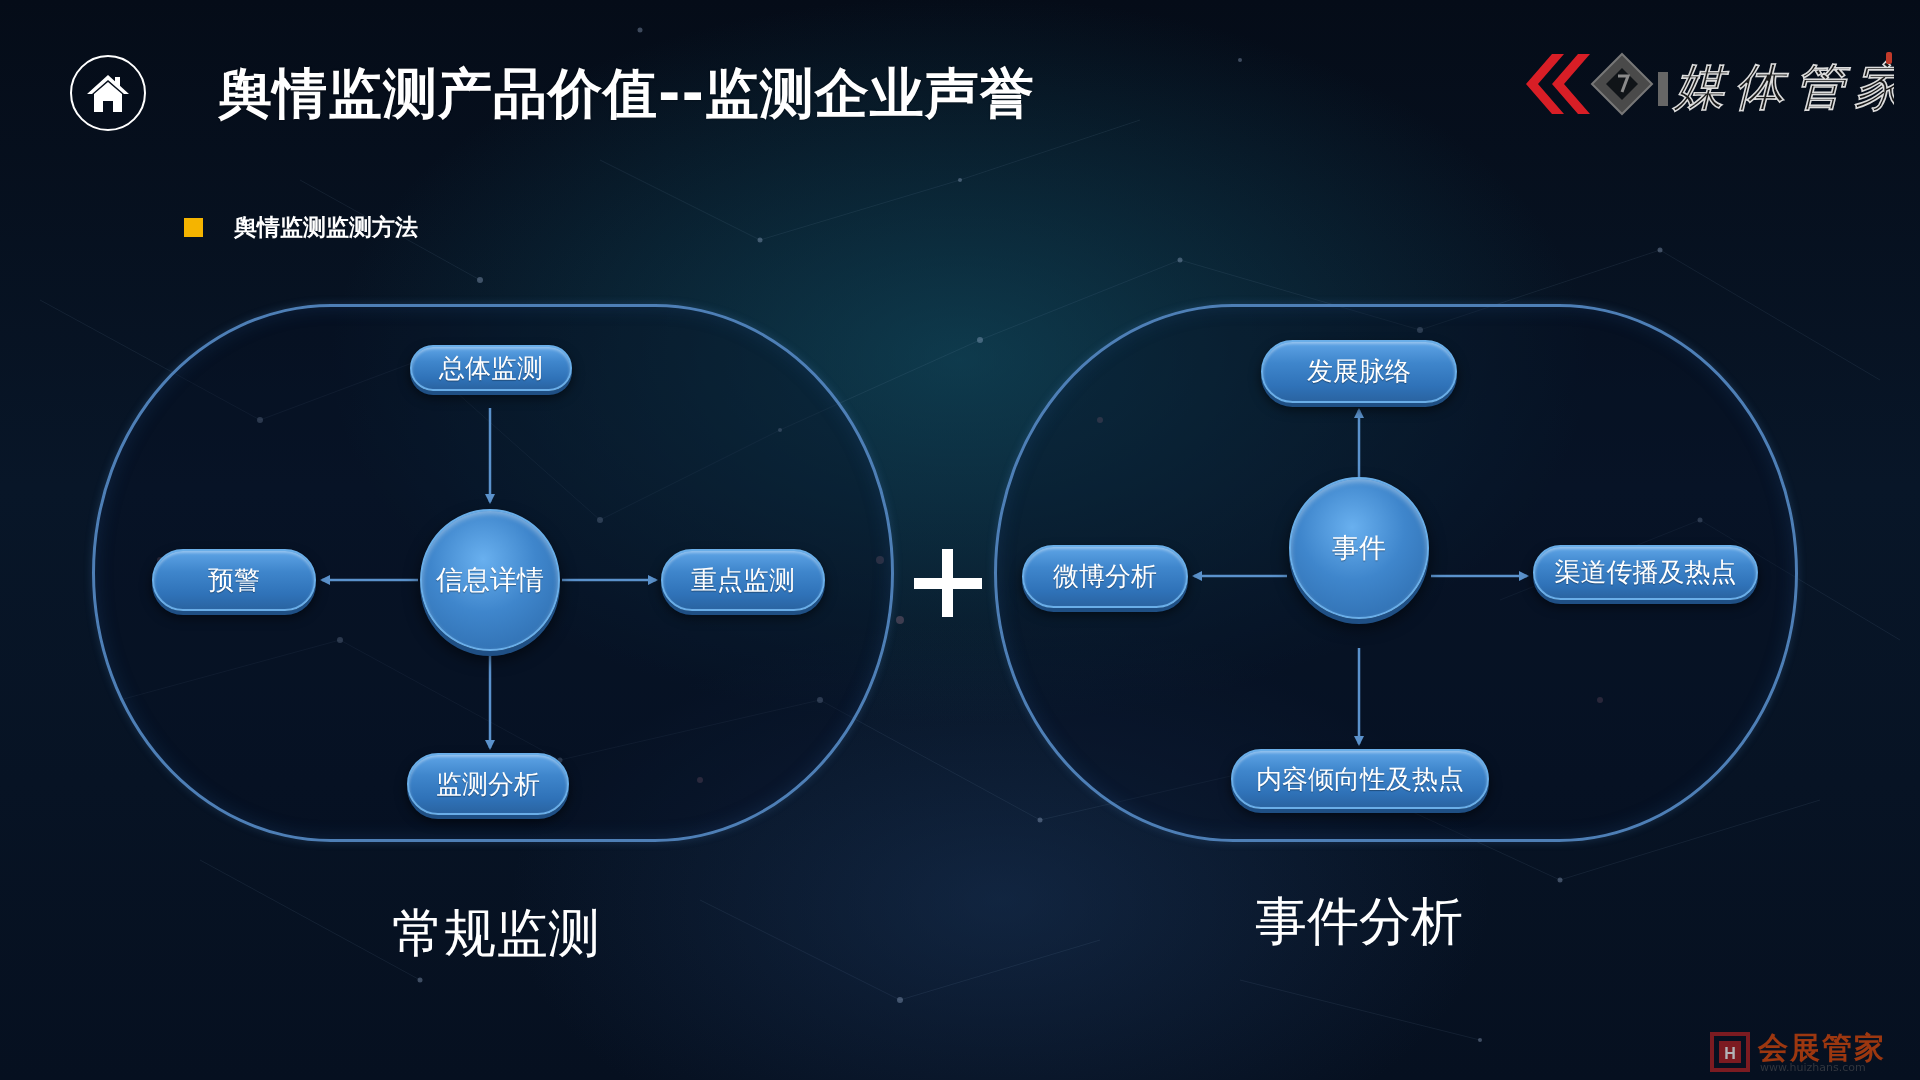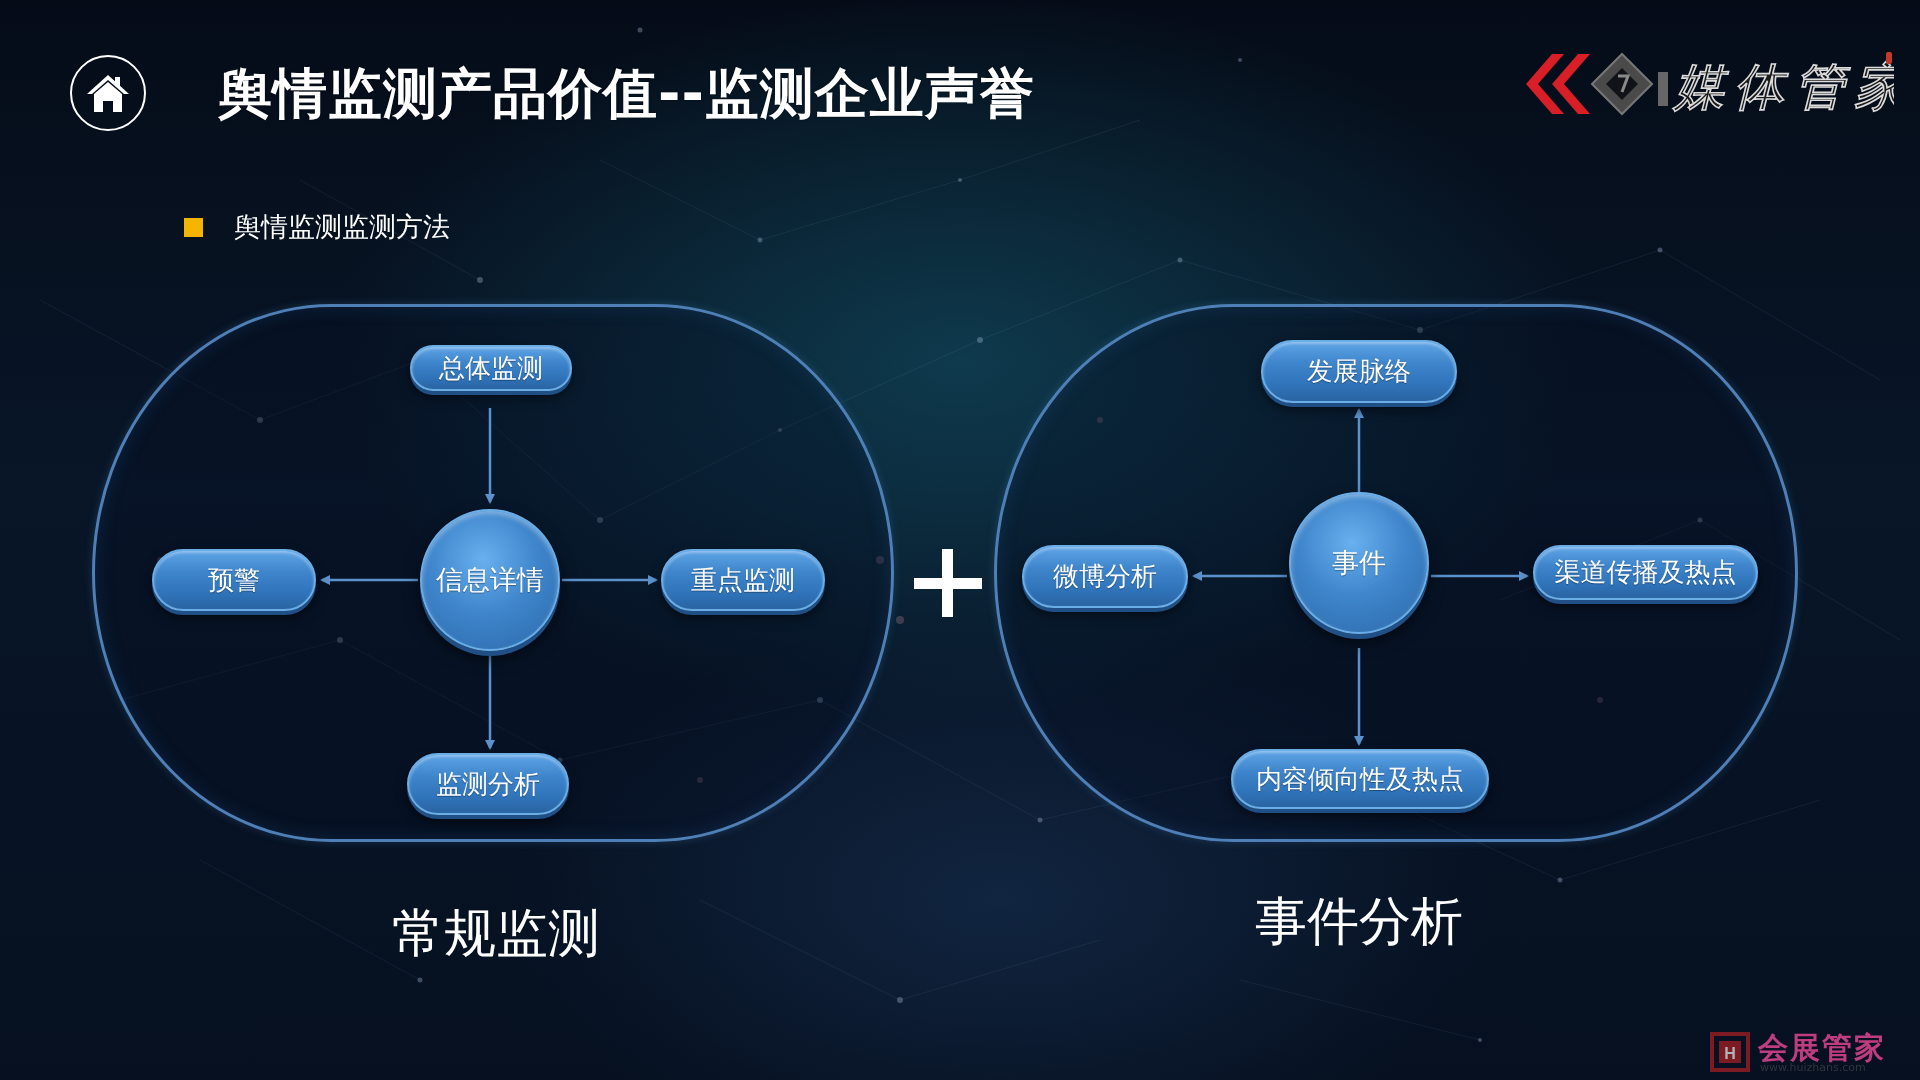--- a/index.html
+++ b/index.html
@@ -24,21 +24,21 @@
   }
   .title {
     position:absolute; left:170px; top:60px; font-size:54px; font-weight:bold;
     letter-spacing:1px; white-space:nowrap; line-height:68px;
     text-shadow: 0 0 2px rgba(0,0,0,0.6);
     margin-left: 48px;
   }
   .logo { position:absolute; left:1522px; top:48px; width:372px; height:72px; }
   .bullet { position:absolute; left:184px; top:218px; width:19px; height:19px; background:#f5b400; }
   .subtitle {
-    position:absolute; left:234px; top:205px; font-size:27px; font-weight:normal; white-space:nowrap;
+    position:absolute; left:234px; top:205px; font-size:23px; font-weight:bold; white-space:nowrap;
     line-height:44px;
   }
 
   
   .cluster {
     position:absolute; top:304px; height:538px; box-sizing:border-box;
     border:3px solid #4e7fb6; border-radius:240px / 270px;
     background: rgba(5,15,35,0.35);
     box-shadow: 0 0 8px rgba(80,140,200,0.25), inset 0 0 18px rgba(40,90,150,0.25);
   }
@@ -64,21 +64,21 @@
 
   .plus { position:absolute; left:914px; top:549px; width:68px; height:68px; }
   .plus .h { position:absolute; left:0; top:29px; width:68px; height:11px; background:#fff; }
   .plus .v { position:absolute; left:28px; top:0; width:11px; height:68px; background:#fff; }
 
   .cluster-label {
     position:absolute; top:888px; font-size:52px; white-space:nowrap; line-height:66px;
     transform:translateX(-50%);
   }
   .watermark { position:absolute; left:1710px; top:1028px; width:190px; height:46px; opacity:0.8; }
-  .wm-text { position:absolute; left:48px; top:0px; font-size:30px; color:#ec4899; font-weight:bold; letter-spacing:2px; white-space:nowrap; }
+  .wm-text { position:absolute; left:48px; top:0px; font-size:30px; color:#c2410c; font-weight:bold; letter-spacing:2px; white-space:nowrap; }
   .wm-url { position:absolute; left:50px; top:33px; font-size:11px; color:#3c3f46; white-space:nowrap; }
 </style>
 </head>
 <body>
 
 <svg id="network" viewBox="0 0 1920 1080">
   <g stroke="rgba(140,170,200,0.10)" stroke-width="1">
     <line x1="40" y1="300" x2="260" y2="420"></line>
       <line x1="260" y1="420" x2="420" y2="360"></line>
     <line x1="420" y1="360" x2="600" y2="520"></line>
@@ -198,21 +198,21 @@
 <div class="node-pill" style="left:152px; top:549px; width:164px; height:62px;">预警</div>
 <div class="node-pill" style="left:661px; top:549px; width:164px; height:62px;">重点监测</div>
 <div class="node-pill" style="left:407px; top:753px; width:162px; height:62px;">监测分析</div>
 
 <div class="plus">
     <div class="h"></div>
     <div class="v"></div>
   </div>
 
 <div class="node-pill" style="left:1261px; top:340px; width:196px; height:63px;">发展脉络</div>
-<div class="node-circle" style="left:1289px; top:492px; width:140px; height:142px;">事件</div>
+<div class="node-circle" style="left:1289px; top:477px; width:140px; height:142px;">事件</div>
 <div class="node-pill" style="left:1022px; top:545px; width:166px; height:63px;">微博分析</div>
 <div class="node-pill" style="left:1533px; top:545px; width:225px; height:55px;">渠道传播及热点</div>
 <div class="node-pill" style="left:1231px; top:749px; width:258px; height:60px;">内容倾向性及热点</div>
 
 <div class="cluster-label" style="left:496px;margin-top:12px;">常规监测</div>
 <div class="cluster-label" style="left:1359px;">事件分析</div>
 
 <div class="watermark">
   <svg class="abs" style="left:0; top:4px;" width="40" height="40" viewBox="0 0 40 40">
     <rect x="2" y="2" width="36" height="36" fill="none" stroke="#9a1e22" stroke-width="4"></rect>

